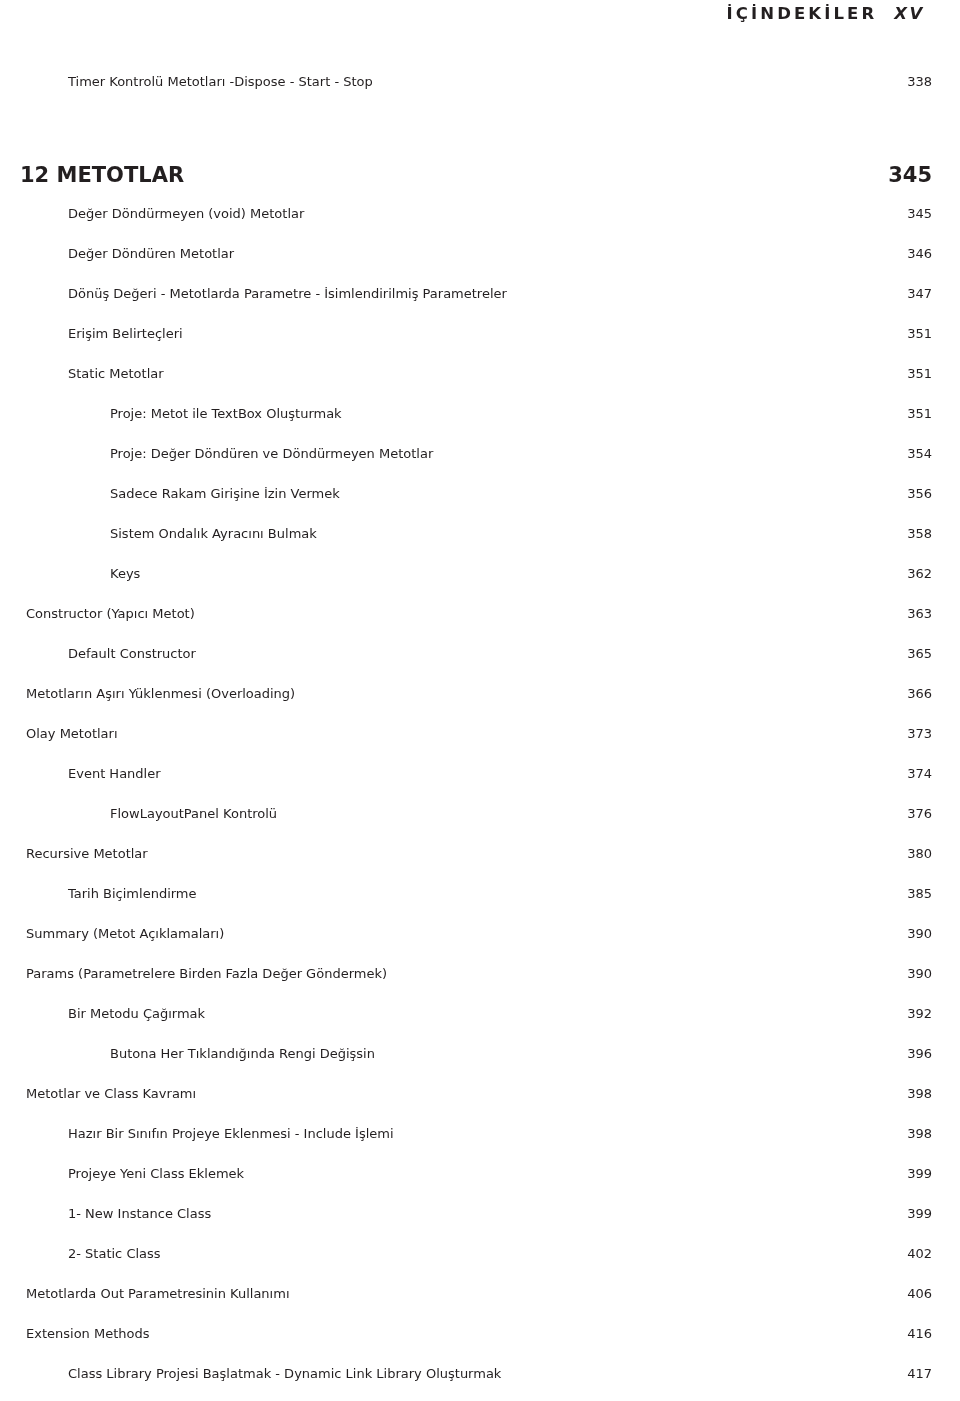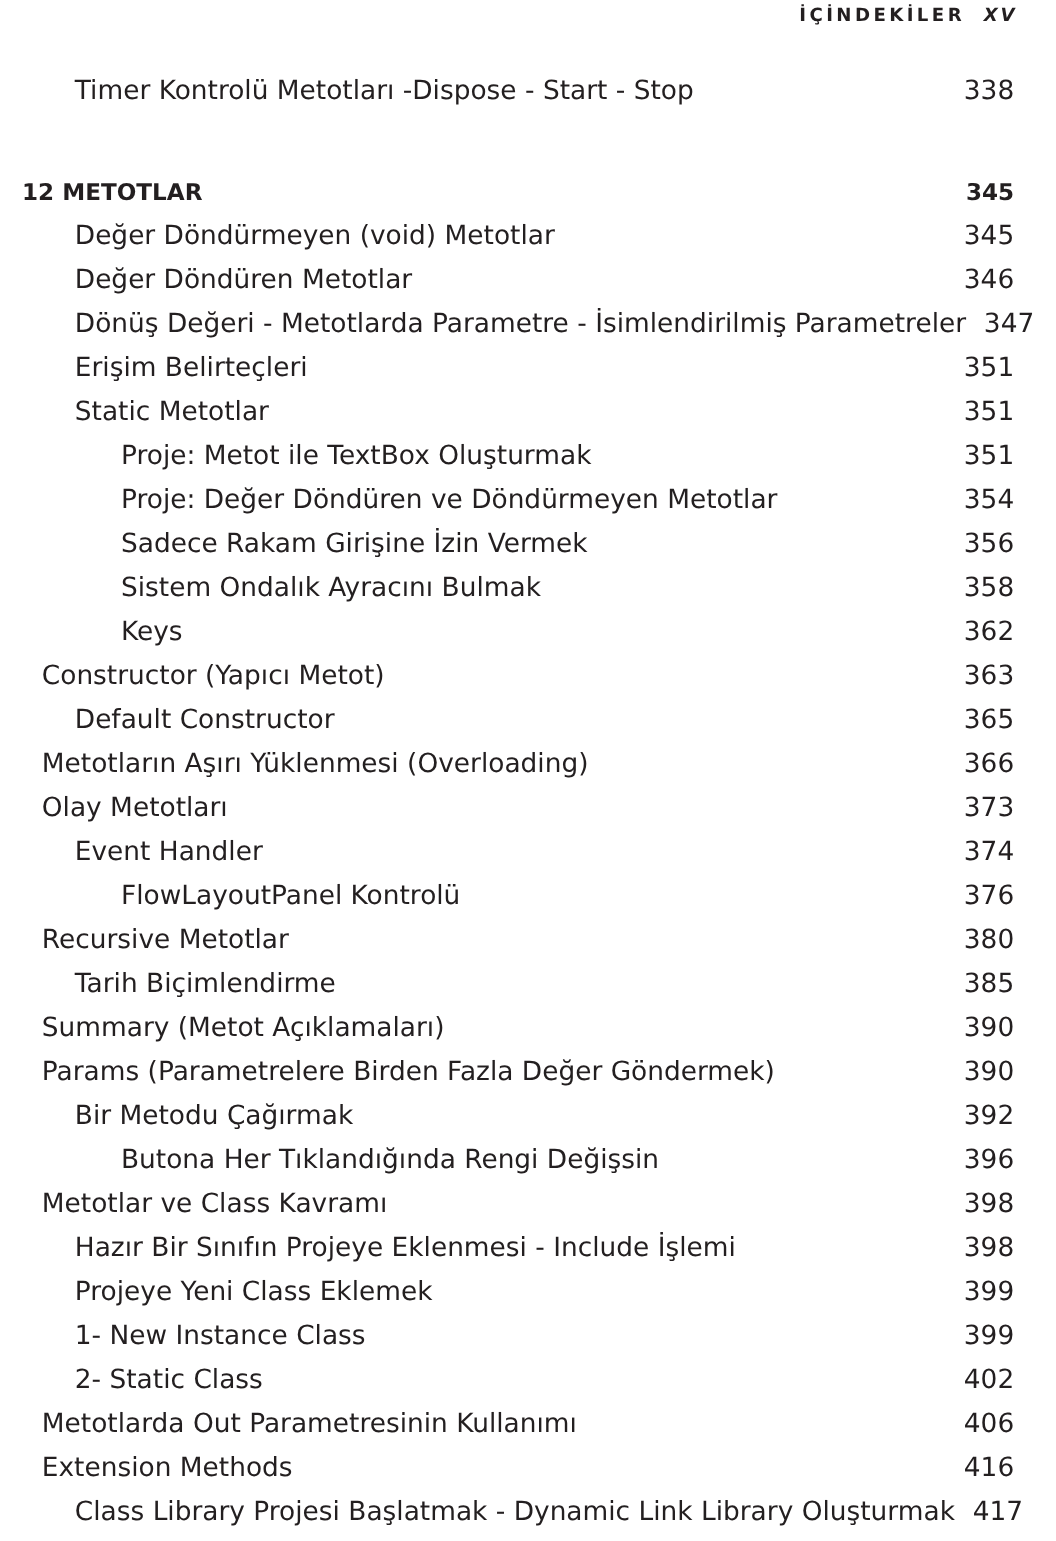--- a/index.html
+++ b/index.html
@@ -45,43 +45,43 @@
     position: absolute;
     top: 62px;
     left: 0;
     width: 960px;
   }
 
   .toc-row {
     display: flex;
     align-items: baseline;
     height: 40px;
-    font-size: 24px;
+    font-size: 13px;
     line-height: 40px;
     color: #231f20;
     white-space: nowrap;
   }
 
   .toc-row .label {
     flex: 0 0 auto;
   }
   .toc-row .dots {
     flex: 1 1 auto;
   }
   .toc-row .folio {
     flex: 0 0 auto;
     width: 100px;
     text-align: right;
-    padding-right: 38px;
+    padding-right: 28px;
     box-sizing: border-box;
   }
 
   
   .lvl0 .label { margin-left: 20px; margin-top: 11px; }
-  .lvl1 .label { margin-left: 38px; }
+  .lvl1 .label { margin-left: 26px; }
   .lvl2 .label { margin-left: 68px; }
   .lvl3 .label { margin-left: 110px; }
 
   
   .toc-row.chapter {
     font-weight: bold;
     font-size: 21px;
     margin-top: 42px;
   }
   .toc-row.chapter .label { margin-left: 20px; }

